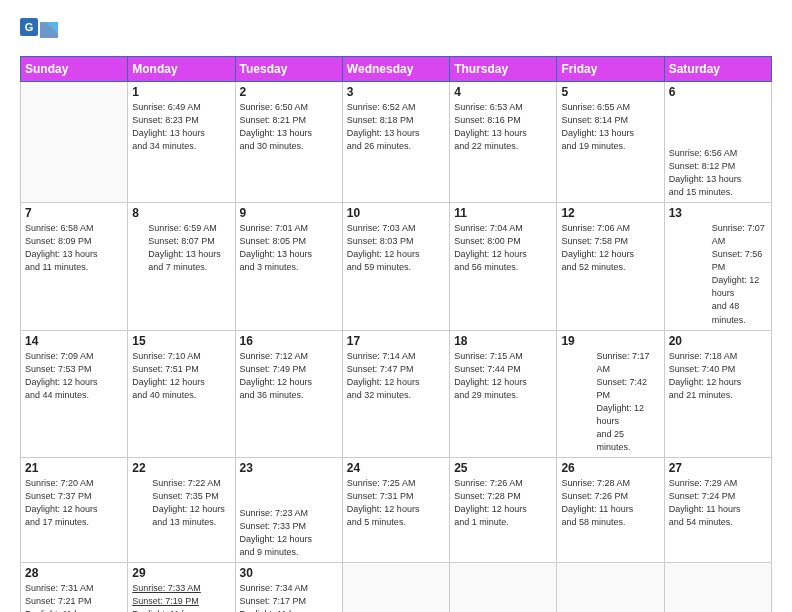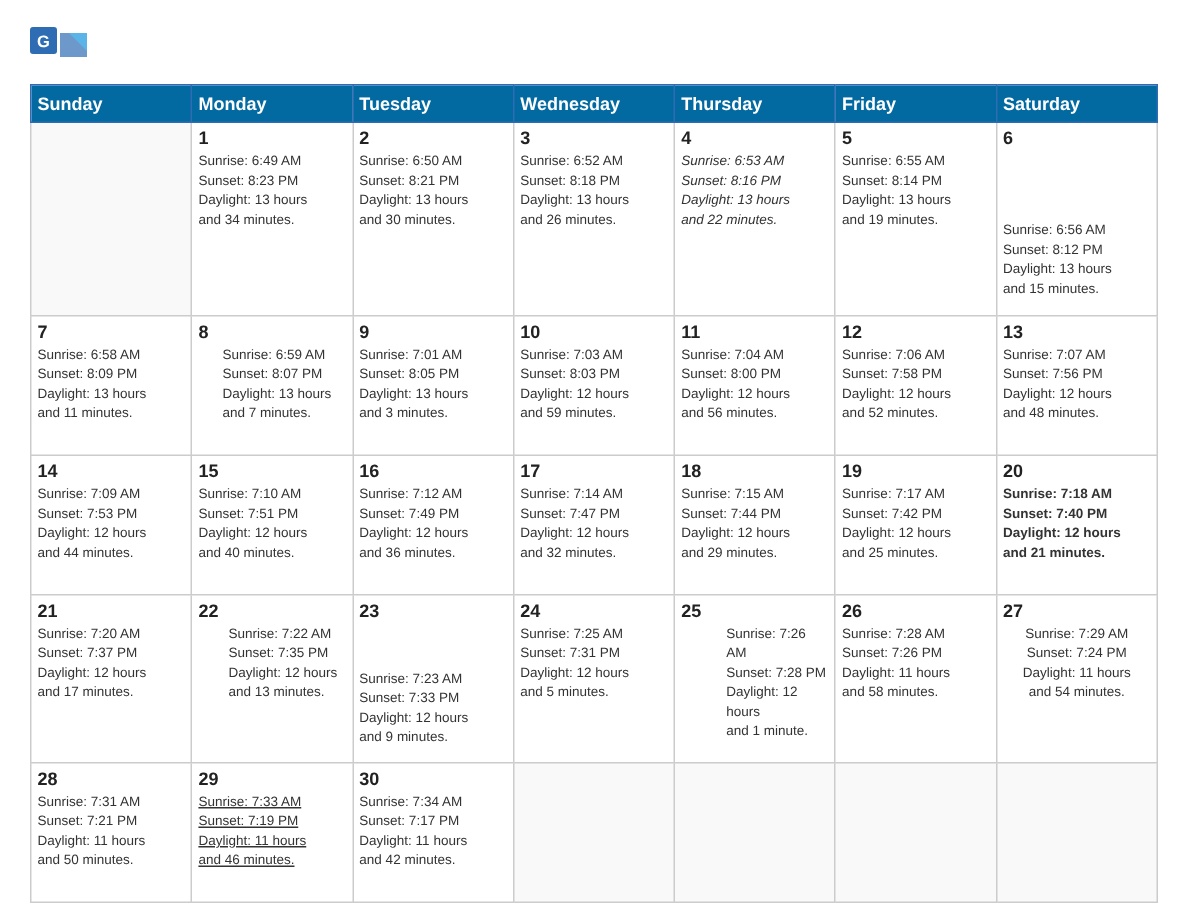--- a/index.html
+++ b/index.html
@@ -49,21 +49,21 @@
       color: #333;
       margin-top: 2px;
     }
     .calendar {
       flex: 1;
       border-collapse: collapse;
       width: 100%;
       table-layout: fixed;
     }
     .calendar th {
-      background-color: #0369a1;
+      background-color: #d946ef;
       color: #fff;
       font-size: 12px;
       font-weight: bold;
       padding: 5px 4px;
       border: 1px solid #2e6db4;
       text-align: left;
     }
     .calendar td {
       border: 1px solid #ccc;
       vertical-align: top;
@@ -146,21 +146,21 @@
           </td>
           <td>
             <span class="day-num">3</span>
             <div class="day-info" style="white-space: pre-line;">Sunrise: 6:52 AM
 Sunset: 8:18 PM
 Daylight: 13 hours
 and 26 minutes.</div>
           </td>
           <td>
             <span class="day-num">4</span>
-            <div class="day-info" style="white-space: pre-line; font-style: italic;">Sunrise: 6:53 AM
+            <div class="day-info" style="white-space: pre-line;">Sunrise: 6:53 AM
 Sunset: 8:16 PM
 Daylight: 13 hours
 and 22 minutes.</div>
           </td>
           <td>
             <span class="day-num">5</span>
             <div class="day-info" style="white-space: pre-line;">Sunrise: 6:55 AM
 Sunset: 8:14 PM
 Daylight: 13 hours
 and 19 minutes.</div>
@@ -211,21 +211,21 @@
           </td>
           <td>
             <span class="day-num">12</span>
             <div class="day-info" style="white-space: pre-line;">Sunrise: 7:06 AM
 Sunset: 7:58 PM
 Daylight: 12 hours
 and 52 minutes.</div>
           </td>
           <td>
             <span class="day-num">13</span>
-            <div class="day-info" style="white-space: pre-line;">Sunrise: 7:07 AM
+            <div class="day-info" style="white-space: pre-line; margin-left: 43px;">Sunrise: 7:07 AM
 Sunset: 7:56 PM
 Daylight: 12 hours
 and 48 minutes.</div>
           </td>
         </tr>
         <tr>
           <td>
             <span class="day-num">14</span>
             <div class="day-info" style="white-space: pre-line;">Sunrise: 7:09 AM
 Sunset: 7:53 PM
@@ -255,28 +255,28 @@
           </td>
           <td>
             <span class="day-num">18</span>
             <div class="day-info" style="white-space: pre-line;">Sunrise: 7:15 AM
 Sunset: 7:44 PM
 Daylight: 12 hours
 and 29 minutes.</div>
           </td>
           <td>
             <span class="day-num">19</span>
-            <div class="day-info" style="white-space: pre-line;">Sunrise: 7:17 AM
+            <div class="day-info" style="white-space: pre-line; margin-left: 35px;">Sunrise: 7:17 AM
 Sunset: 7:42 PM
 Daylight: 12 hours
 and 25 minutes.</div>
           </td>
           <td>
             <span class="day-num">20</span>
-            <div class="day-info" style="white-space: pre-line; font-weight: bold;">Sunrise: 7:18 AM
+            <div class="day-info" style="white-space: pre-line;">Sunrise: 7:18 AM
 Sunset: 7:40 PM
 Daylight: 12 hours
 and 21 minutes.</div>
           </td>
         </tr>
         <tr>
           <td>
             <span class="day-num">21</span>
             <div class="day-info" style="white-space: pre-line;">Sunrise: 7:20 AM
 Sunset: 7:37 PM
@@ -299,35 +299,35 @@
           </td>
           <td>
             <span class="day-num">24</span>
             <div class="day-info" style="white-space: pre-line;">Sunrise: 7:25 AM
 Sunset: 7:31 PM
 Daylight: 12 hours
 and 5 minutes.</div>
           </td>
           <td>
             <span class="day-num">25</span>
-            <div class="day-info" style="white-space: pre-line; margin-left: 30px;">Sunrise: 7:26 AM
+            <div class="day-info" style="white-space: pre-line;">Sunrise: 7:26 AM
 Sunset: 7:28 PM
 Daylight: 12 hours
 and 1 minute.</div>
           </td>
           <td>
             <span class="day-num">26</span>
             <div class="day-info" style="white-space: pre-line;">Sunrise: 7:28 AM
 Sunset: 7:26 PM
 Daylight: 11 hours
 and 58 minutes.</div>
           </td>
           <td>
             <span class="day-num">27</span>
-            <div class="day-info" style="white-space: pre-line; text-align: center;">Sunrise: 7:29 AM
+            <div class="day-info" style="white-space: pre-line;">Sunrise: 7:29 AM
 Sunset: 7:24 PM
 Daylight: 11 hours
 and 54 minutes.</div>
           </td>
         </tr>
         <tr>
           <td>
             <span class="day-num">28</span>
             <div class="day-info" style="white-space: pre-line;">Sunrise: 7:31 AM
 Sunset: 7:21 PM

